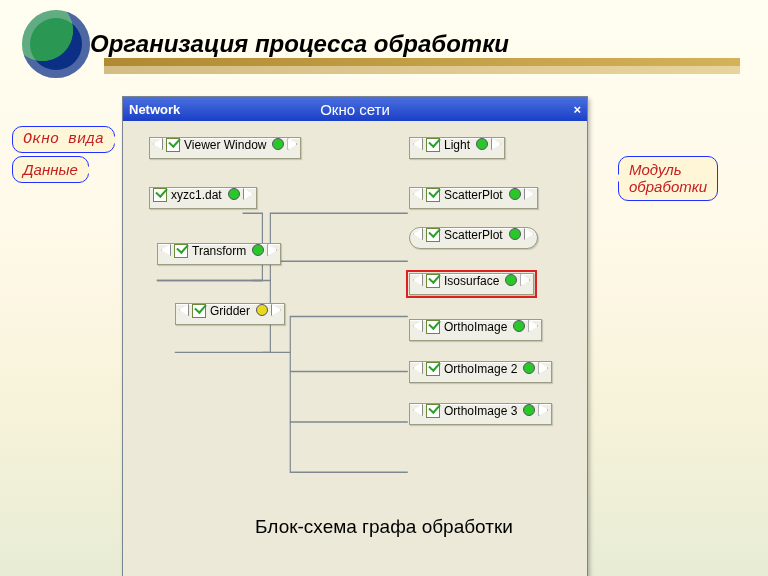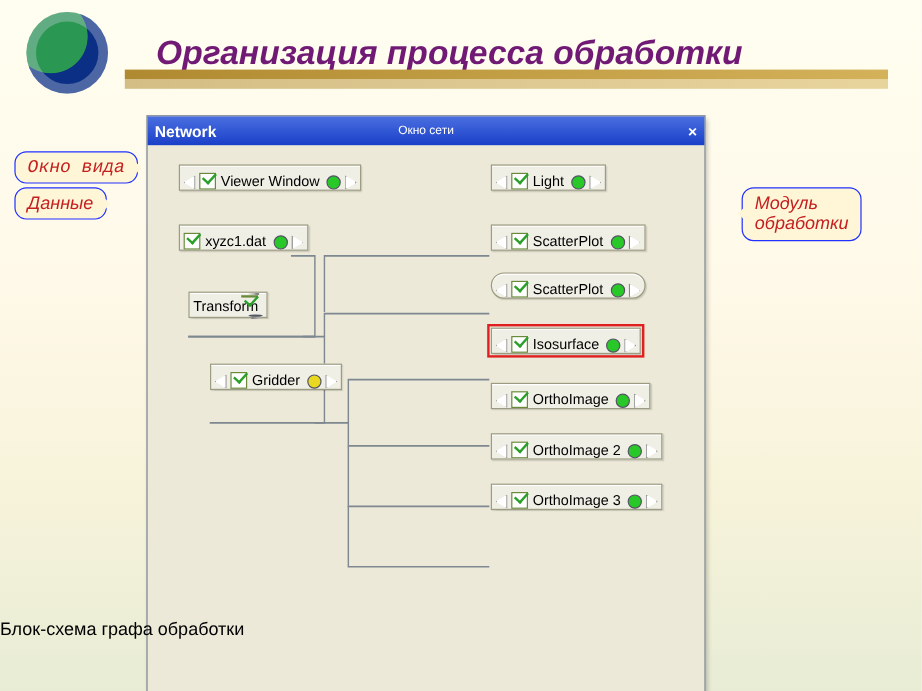--- a/index.html
+++ b/index.html
@@ -19,25 +19,24 @@
     display: flex; align-items: center;
   }
   .globe {
     width: 68px; height: 68px; border-radius: 50%;
     background: radial-gradient(circle at 30% 30%, #2a9852 0 45%, #0a2f85 46% 100%);
     margin-left: 22px;
     position: relative;
     box-shadow: 0 0 0 8px rgba(200,210,220,.35) inset;
   }
   .title {
-    margin-left: 40px;
-    font-size: 28px;
+    font-size: 24px;
     font-style: italic;
     font-weight: bold;
-    color: #701a75;
+    color: #000000;
   }
   .stripe {
     position: absolute;
     left: 104px; right: 28px; height: 8px;
     background: linear-gradient(90deg,#b08a30,#d4b25a);
   }
   .stripe.s1 { top: 58px; }
   .stripe.s2 { top: 66px; opacity:.55; }
 
   
@@ -77,35 +76,35 @@
   .panel-title {
     height:24px;
     background:linear-gradient(180deg,#4a6fe0,#1a3fc8);
     color:#fff; font-size:13px; font-weight:bold;
     display:flex; align-items:center;
     padding:0 6px;
     position:relative;
   }
   .panel-title .center-cap {
     position:absolute; left:0; right:0; text-align:center;
-    font-weight:normal; font-size:10px; pointer-events:none;
+    font-weight:normal; font-size:15px; pointer-events:none;
   }
   .close-x {
     margin-left:auto; color:#fff; font-weight:bold; cursor:pointer;
   }
   .canvas {
     position:relative; width:100%; height:calc(100% - 24px);
   }
   svg.wires { position:absolute; inset:0; width:100%; height:100%; z-index:0; }
   .node {
     position:absolute; z-index:1;
     background:#f0efe6;
     border:1px solid #9c9c82;
     height:22px;
-    display:flex; align-items:flex-end;
+    display:flex; align-items:flex-start;
     padding:0 3px 0 3px;
     font-size:12px;
     box-shadow:0 1px 0 #fff inset, 1px 1px 1px rgba(0,0,0,.15);
   }
   .node.sel { outline:2.5px solid #e02020; outline-offset:1px; }
   .in-port {
     width:10px;height:12px;margin-right:3px;
     background:#fff;border:1px solid #888;
     clip-path: polygon(100% 0, 100% 100%, 0 50%);
   }
@@ -124,21 +123,21 @@
     margin-left:2px;
   }
   .green{background:#28c828;} .yellow{background:#e8d820;}
   .out-port{
     width:10px;height:12px;margin-left:3px;
     background:#fff;border:1px solid #888;
     clip-path:polygon(0 0,0 100%,100% 50%);
   }
   .caption {
     position:absolute; top:516px; left:0; width:100%;
-    font-size:15px; color:#000;
+    text-align:center; font-size:19px; color:#000;
   }
 </style>
 </head>
 <body>
 
 <div class="header">
   <div class="globe"></div>
   <div class="title">Организация процесса обработки</div>
 </div>
 <div class="stripe s1"></div>
@@ -181,21 +180,21 @@
           <span class="lbl">Viewer Window</span>
           <span class="out-dot green"></span>
           <span class="out-port"></span>
         </div>
         <div class="node" style="left: 26px; top: 66px;">
           <span class="chk"></span>
           <span class="lbl">xyzc1.dat</span>
           <span class="out-dot green"></span>
           <span class="out-port"></span>
         </div>
-        <div class="node" style="left: 34px; top: 122px; flex-direction: column;">
+        <div class="node" style="left: 34px; top: 122px;">
           <span class="in-port"></span>
           <span class="chk"></span>
           <span class="lbl">Transform</span>
           <span class="out-dot green"></span>
           <span class="out-port"></span>
         </div>
         <div class="node" style="left: 52px; top: 182px;">
           <span class="in-port"></span>
           <span class="chk"></span>
           <span class="lbl">Gridder</span>

